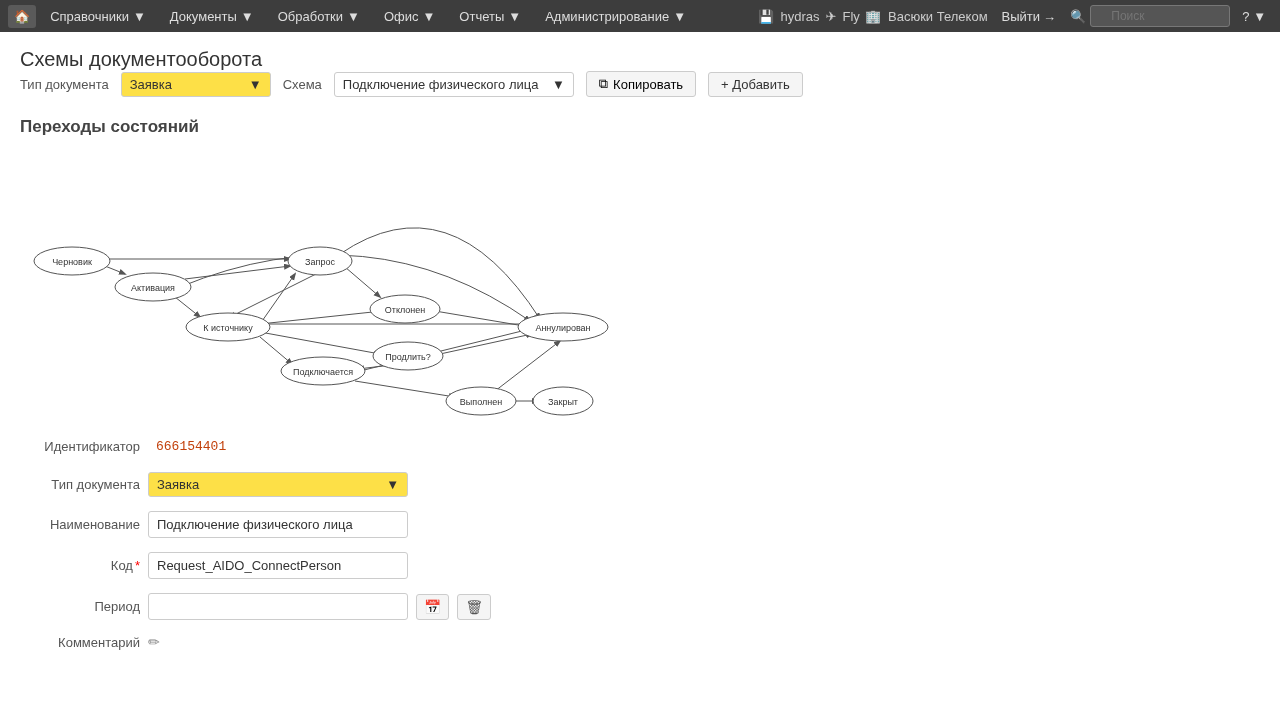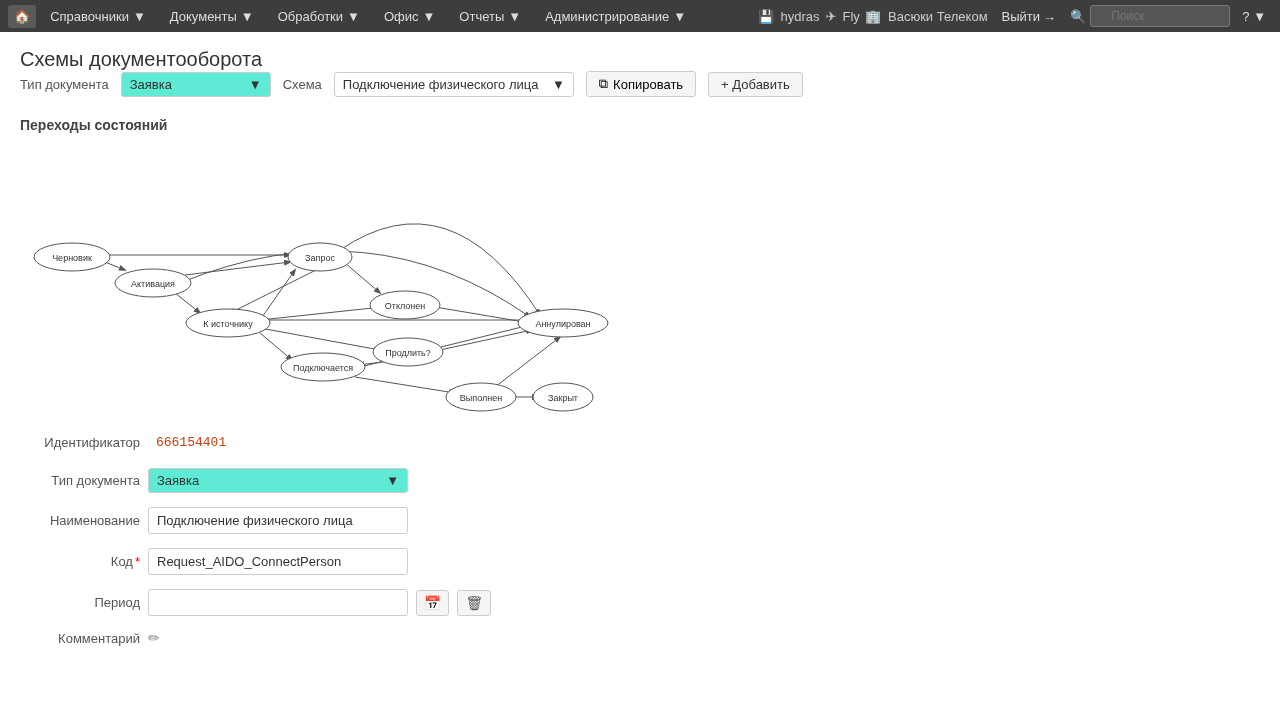--- a/index.html
+++ b/index.html
@@ -87,21 +87,21 @@
     }
     .toolbar-label {
       font-size: 13px;
       color: #555;
     }
     .toolbar-select {
       border: 1px solid #ccc;
       border-radius: 3px;
       padding: 4px 8px;
       font-size: 13px;
-      background: #5eead4;
+      background: #fde047;
       cursor: pointer;
       min-width: 150px;
       display: flex; align-items: center; justify-content: space-between;
     }
     .schema-select {
       border: 1px solid #ccc;
       border-radius: 3px;
       padding: 4px 8px;
       font-size: 13px;
       background: #fff;
@@ -117,21 +117,21 @@
       background: #f5f5f5;
       cursor: pointer;
       display: flex; align-items: center; gap: 5px;
     }
     .btn-add {
       color: #333;
     }
 
     
     .section-title {
-      font-size: 14px;
+      font-size: 17px;
       font-weight: bold;
       color: #444;
       margin-bottom: 12px;
     }
 
     
     .graph-area {
       position: relative;
       width: 620px;
       height: 270px;

